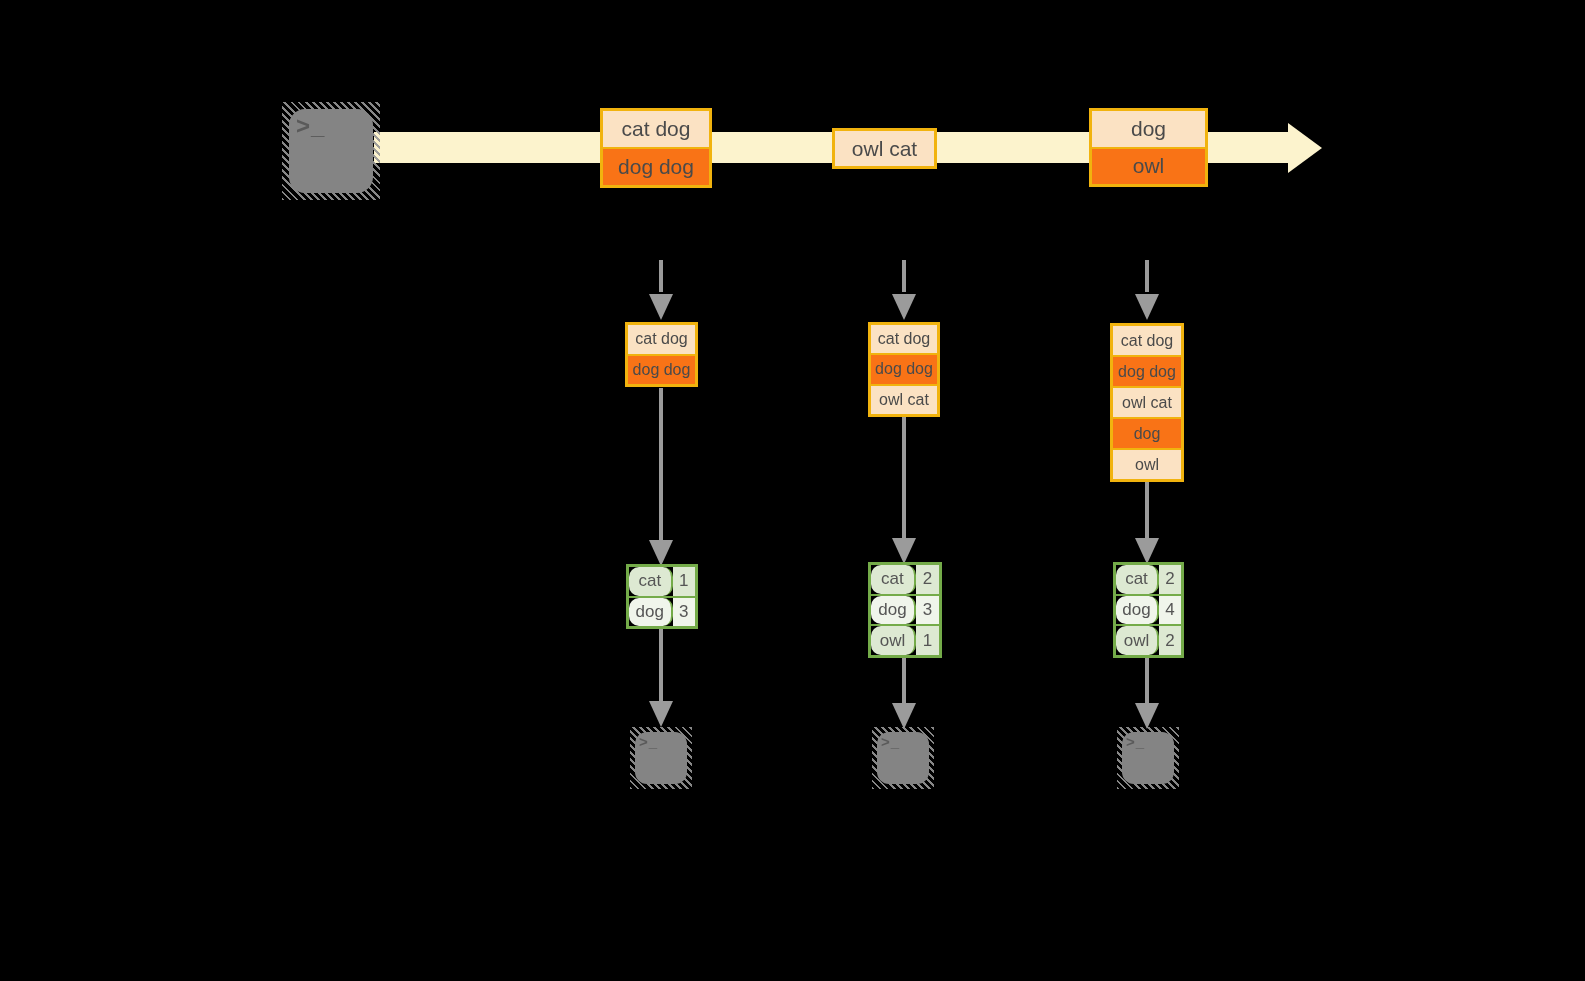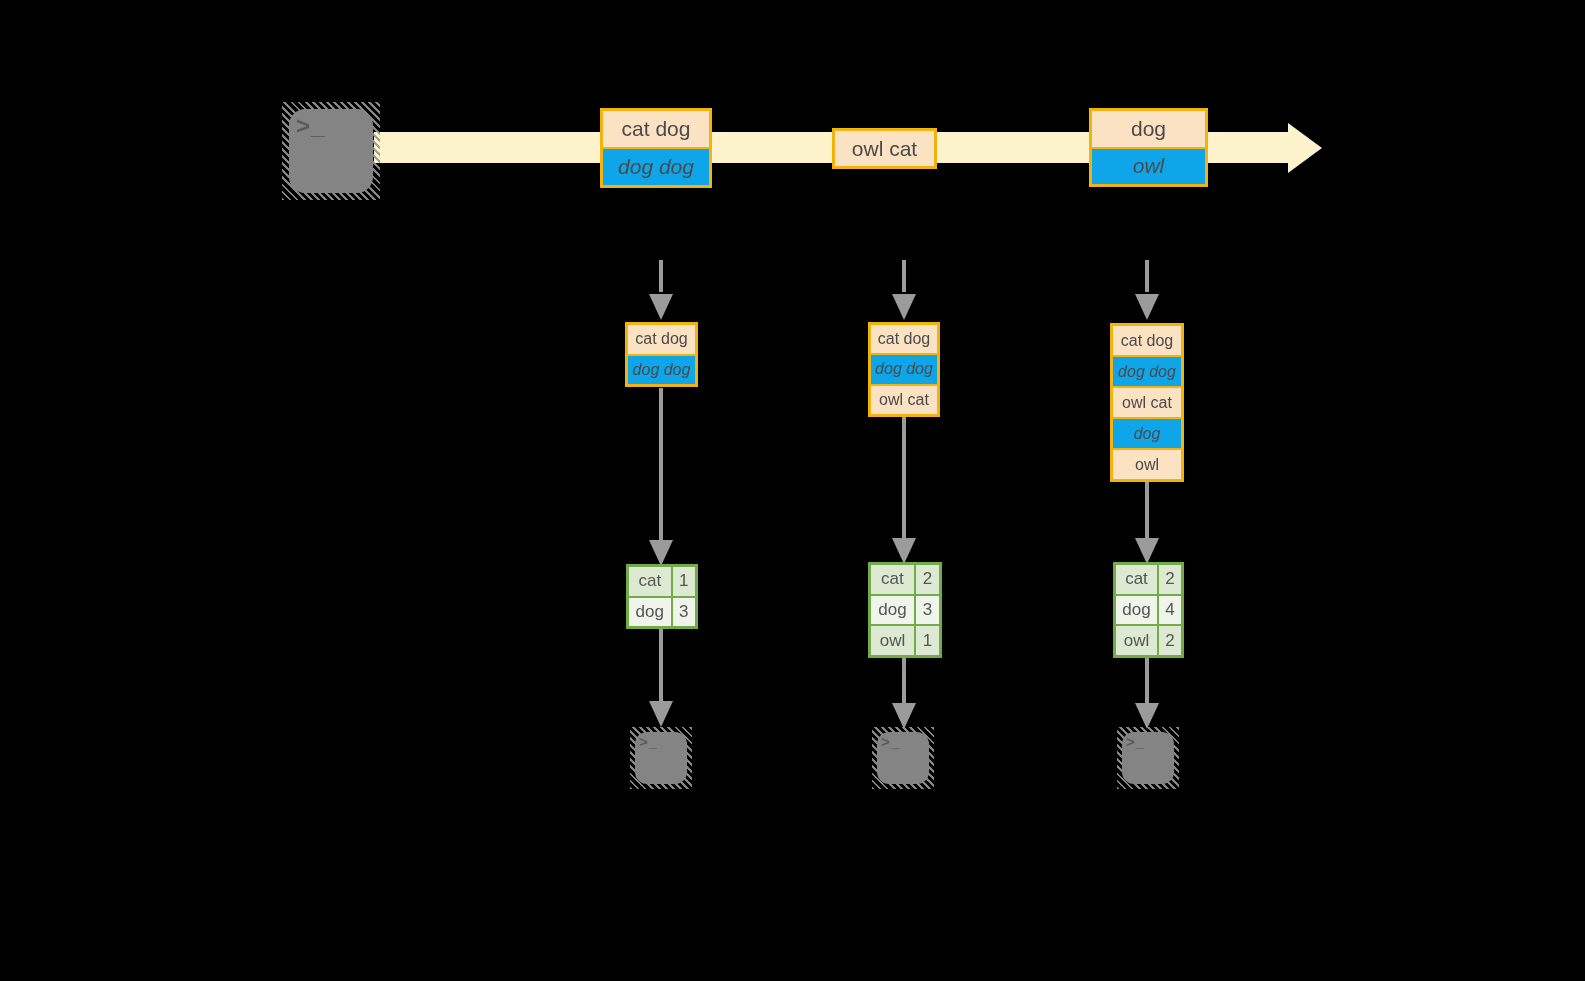--- a/index.html
+++ b/index.html
@@ -35,21 +35,21 @@
   .batch{
     position:absolute;border:3px solid #f1b30e;box-sizing:border-box;
     display:flex;flex-direction:column;z-index:3;
   }
   .batch .row{
     flex:1;display:flex;align-items:center;justify-content:center;
     color:#4a4a4a;
   }
   .batch .row + .row{border-top:2px solid #f1b30e;}
   .fill-a{background:#fbe2c3;}
-  .fill-b{background:#0ea5e9;font-style:italic;}
+  .fill-b{background:#f97316;}
   .batch-top .row{font-size:21px;}
   .batch-stack .row{font-size:16px;}
   #batch1{left:600px;top:108px;width:112px;height:80px;}
   #batch2{left:832px;top:128px;width:105px;height:41px;}
   #batch3{left:1089px;top:108px;width:119px;height:79px;}
   #stack1{left:625px;top:322px;width:73px;height:65px;}
   #stack2{left:868px;top:322px;width:72px;height:95px;}
   #stack3{left:1110px;top:323px;width:74px;height:159px;}
   
   .vline{position:absolute;width:4px;background:#9b9b9b;z-index:2;}
@@ -68,21 +68,21 @@
   .rtable{
     position:absolute;border:3px solid #74ab49;box-sizing:border-box;
     display:flex;flex-direction:column;z-index:3;
   }
   .rtable .trow{flex:1;display:flex;}
   .rtable .trow + .trow{border-top:2px solid #74ab49;}
   .rtable .cell{
     display:flex;align-items:center;justify-content:center;
     color:#555;font-size:17px;
   }
-  .rtable .cell-word{flex:13;border-right:2px solid #74ab49;}
+  .rtable .cell-word{flex:13;border-right:2px solid #74ab49;border-radius:10px;}
   .rtable .cell-count{flex:7;}
   #table1{left:626px;top:564px;width:72px;height:65px;}
   #table2{left:868px;top:562px;width:74px;height:96px;}
   #table3{left:1113px;top:562px;width:71px;height:96px;}
 </style>
 </head>
 <body>
 
 <div id="stage">
 

